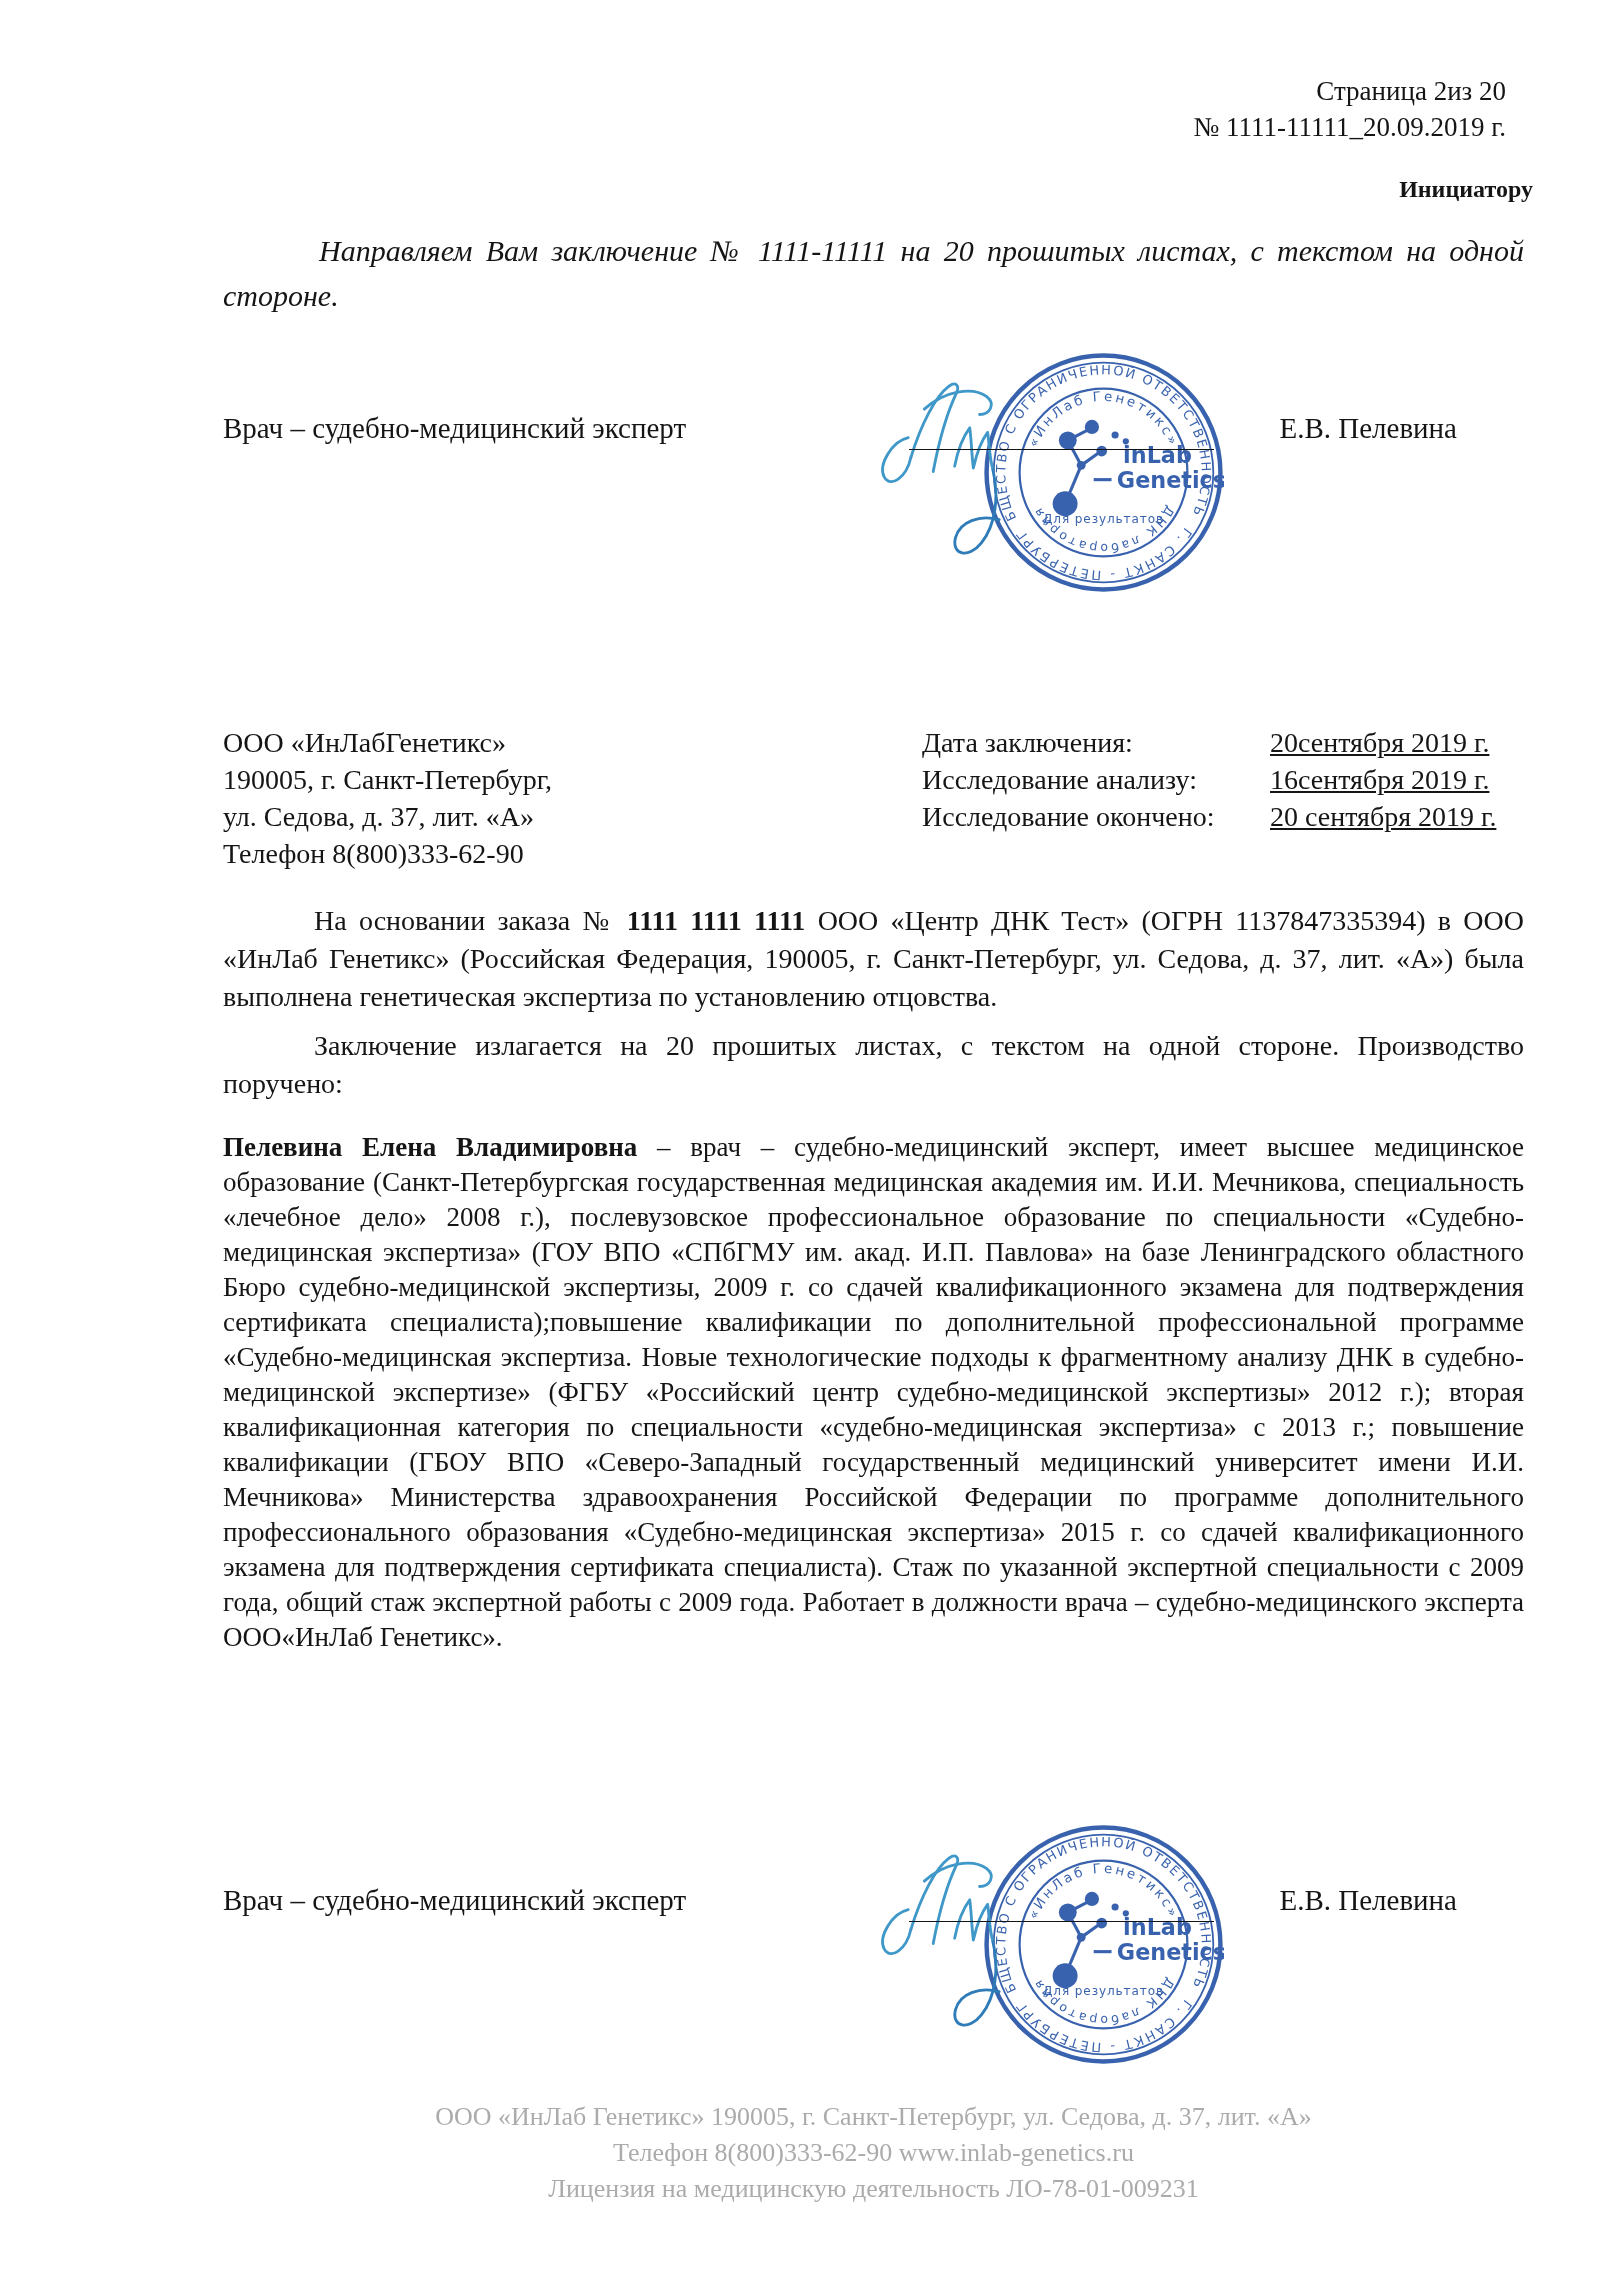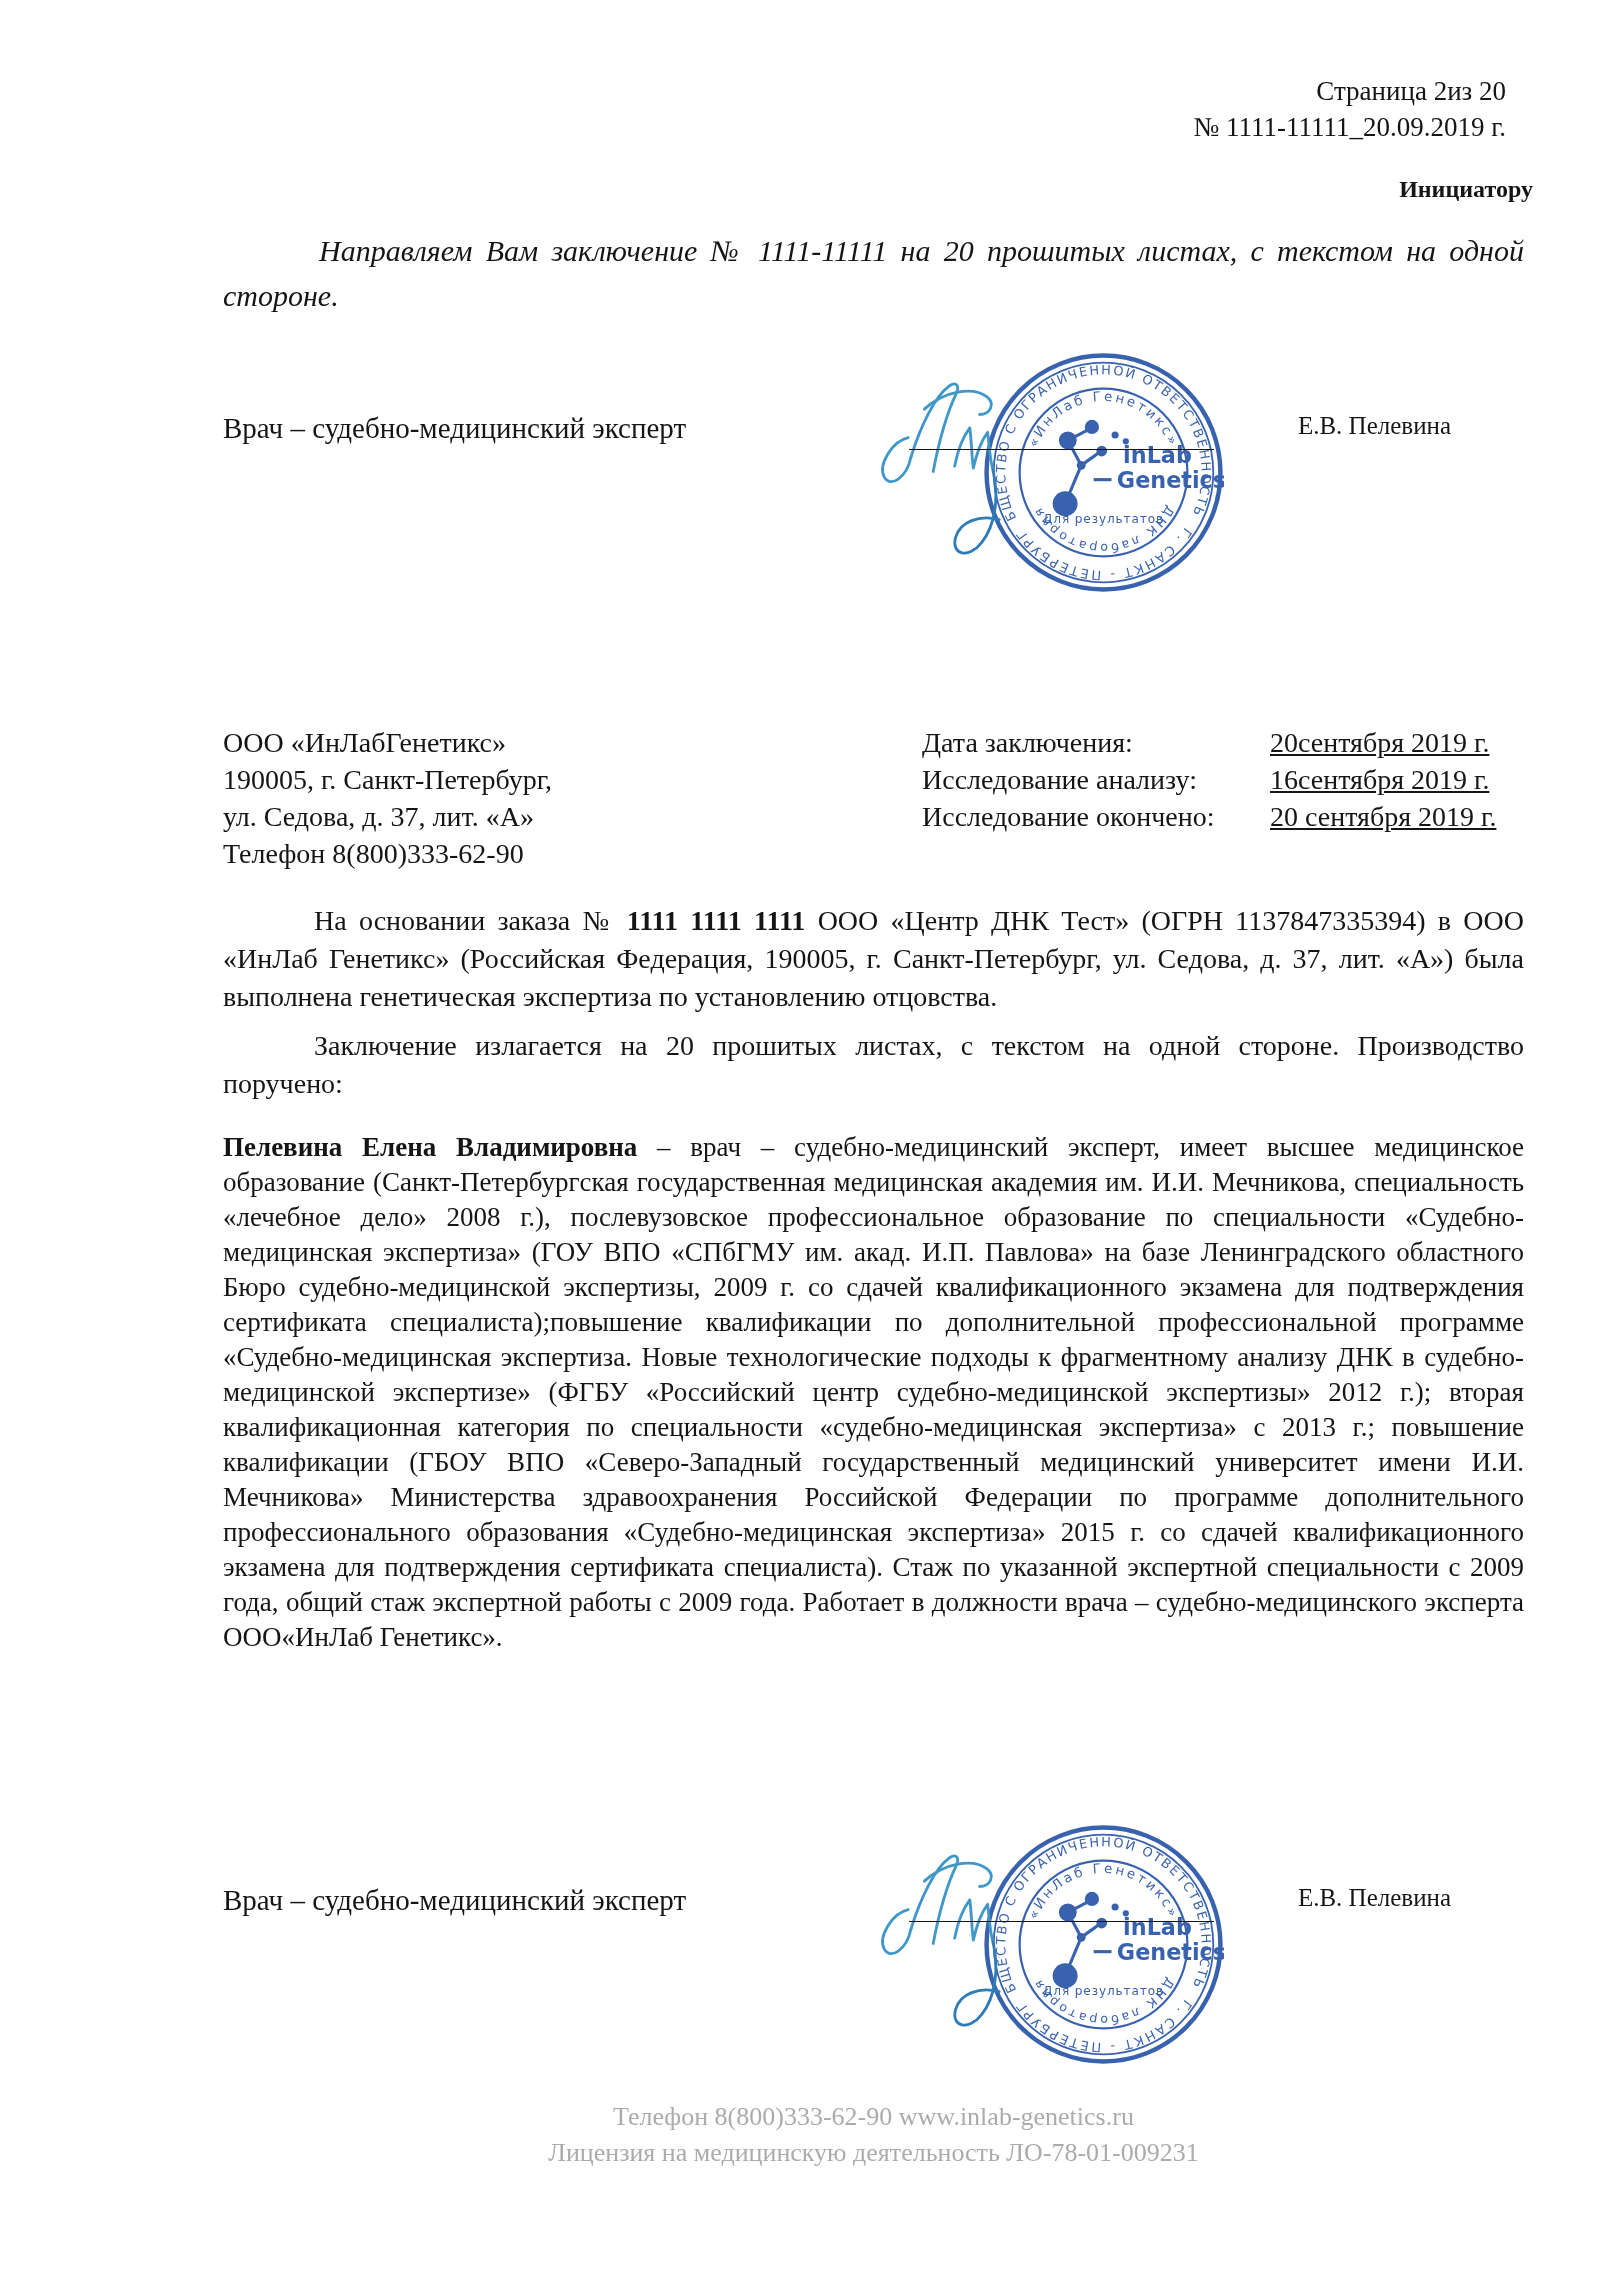--- a/index.html
+++ b/index.html
@@ -22,21 +22,21 @@
   }
   .intro{
     position:absolute; top:228px; left:223px; width:1301px; margin:0;
     font-size:30px; font-style:italic; line-height:45px;
     text-indent:96px; text-align:justify;
   }
   .sigrow{position:absolute; left:0; width:1549px; height:276px;}
   .sig1{top:348px;}
   .sig2{top:1820px;}
   .role{position:absolute; left:223px; top:64px; font-size:29px; white-space:nowrap;}
-  .signame{position:absolute; right:98px; top:64px; font-size:25px; white-space:nowrap;}
+  .signame{position:absolute; right:92px; top:64px; font-size:29px; white-space:nowrap;}
   .sigline{position:absolute; left:909px; top:101px; width:305px; border-top:1.8px solid #141414; z-index:3;}
   .autograph{position:absolute; left:869px; top:13.4px; z-index:2;}
   .stamp{position:absolute; left:983px; top:3.6px; z-index:1; opacity:.93;}
   .doc-title{
     position:absolute; top:640px; left:223px; width:1301px;
     font-size:37px; font-weight:bold; text-align:center;
   }
   .org{position:absolute; top:724px; left:223px; font-size:28px; line-height:37px;}
   .org .b{font-weight:normal;}
   .dates{position:absolute; top:724px; left:922px; font-size:28px; line-height:37px;text-decoration:underline;}
@@ -199,18 +199,19 @@
       </g>
       <g fill="#2b57a8">
         <text x="157" y="124" font-size="25" font-weight="bold">inLab</text>
         <text x="150" y="152" font-size="25" font-weight="bold">Genetics</text>
         <text x="135" y="192" font-size="13.5" letter-spacing="1" text-anchor="middle">Для результатов</text>
       </g>
     </svg>
   </div>
 
   <div class="footer">
+    <div>ООО «ИнЛаб Генетикс» 190005, г. Санкт-Петербург, ул. Седова, д. 37, лит. «А»</div>
     <div>Телефон 8(800)333-62-90 www.inlab-genetics.ru</div>
     <div>Лицензия на медицинскую деятельность ЛО-78-01-009231</div>
   </div>
 
 </div>
 
 
 </body></html>

